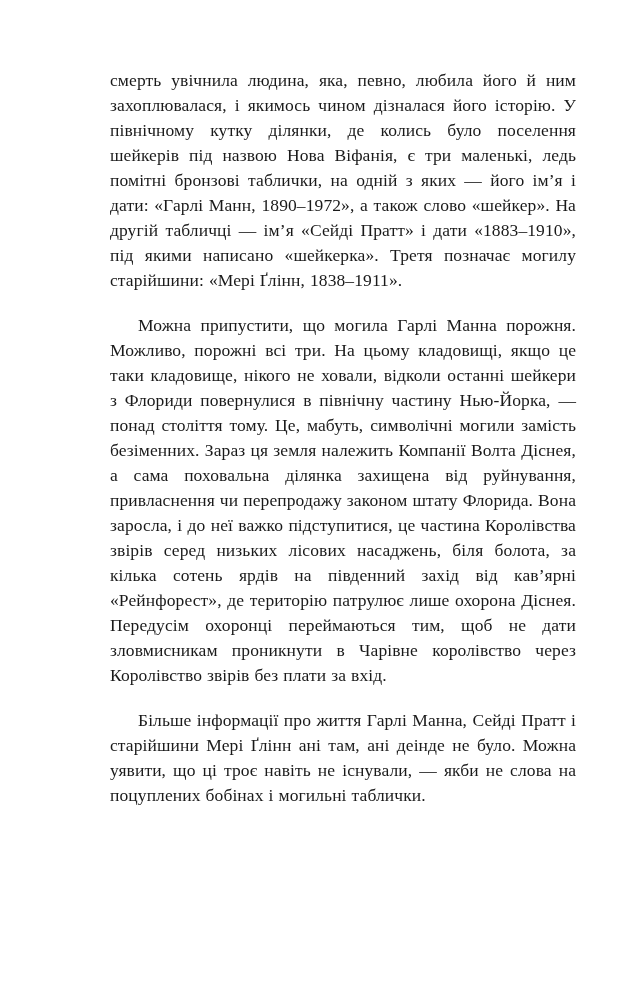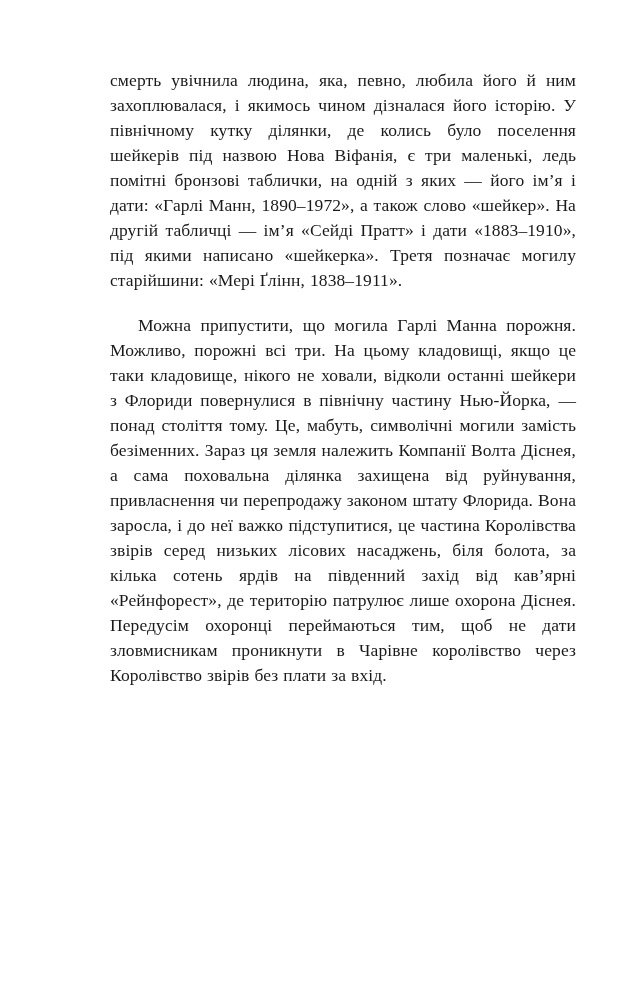--- a/index.html
+++ b/index.html
@@ -34,14 +34,15 @@
     margin-top: 20px;
   }
 </style>
 </head>
 <body>
 
 <div class="page">
   <div class="text-block">
     <p>смерть увічнила людина, яка, певно, любила його й ним захоплювалася, і якимось чином дізналася його історію. У північному кутку ділянки, де колись було поселення шейкерів під назвою Нова Віфанія, є три маленькі, ледь помітні бронзові таблички, на одній з яких — його ім’я і дати: «Гарлі Манн, 1890–1972», а також слово «шейкер». На другій табличці — ім’я «Сейді Пратт» і дати «1883–1910», під якими написано «шейкерка». Третя позначає могилу старійшини: «Мері Ґлінн, 1838–1911».</p>
     <p class="indent">Можна припустити, що могила Гарлі Манна порожня. Можливо, порожні всі три. На цьому кладовищі, якщо це таки кладовище, нікого не ховали, відколи останні шейкери з Флориди повернулися в північну частину Нью-Йорка, — понад століття тому. Це, мабуть, символічні могили замість безіменних. Зараз ця земля належить Компанії Волта Діснея, а сама поховальна ділянка захищена від руйнування, привласнення чи перепродажу законом штату Флорида. Вона заросла, і до неї важко підступитися, це частина Королівства звірів серед низьких лісових насаджень, біля болота, за кілька сотень ярдів на південний захід від кав’ярні «Рейнфорест», де територію патрулює лише охорона Діснея. Передусім охоронці переймаються тим, щоб не дати зловмисникам проникнути в Чарівне королівство через Королівство звірів без плати за вхід.</p>
+    <p class="indent">Більше інформації про життя Гарлі Манна, Сейді Пратт і старійшини Мері Ґлінн ані там, ані деінде не було. Можна уявити, що ці троє навіть не існували, — якби не слова на поцуплених бобінах і могильні таблички.</p>
   </div>
 </div>
 
 </body></html>

